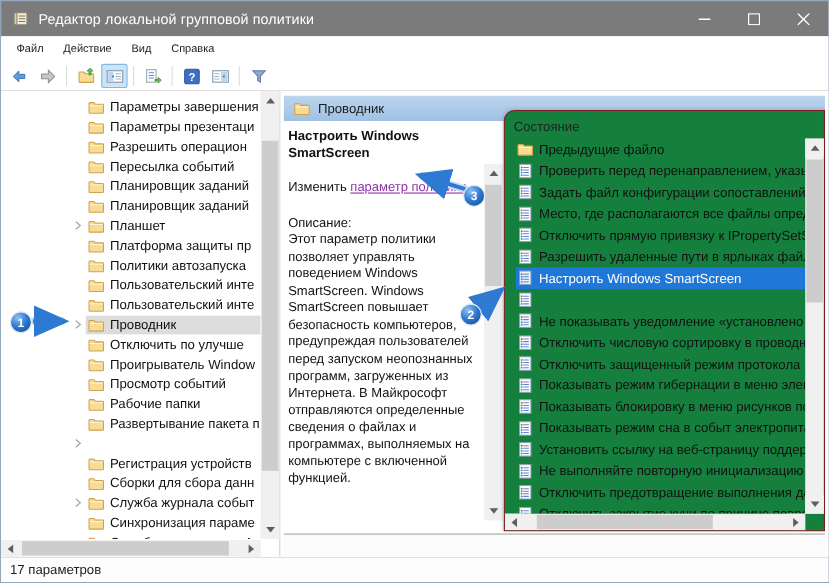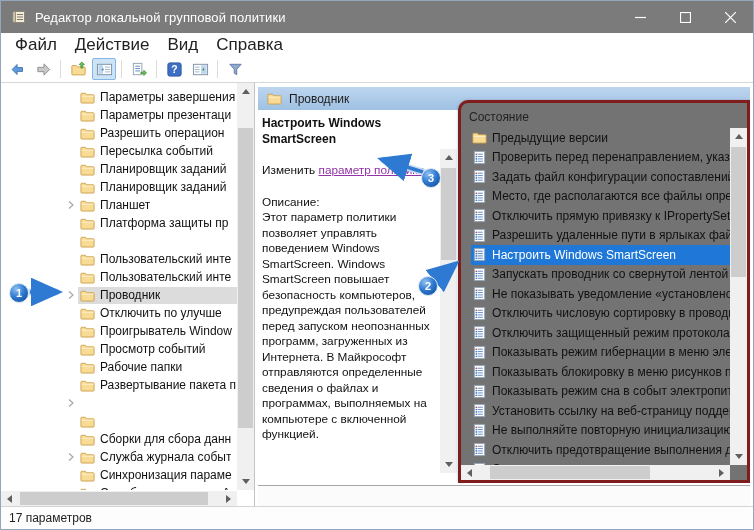--- a/index.html
+++ b/index.html
@@ -11,21 +11,21 @@
   
   .titlebar { height:32px; background:#7b7b7b; display:flex; align-items:center; color:#fff; flex:0 0 auto; }
   .titlebar .app-icon { width:16px; height:16px; margin:0 8px 0 10px; flex:0 0 auto; }
   .titlebar .title { font-size:13px; letter-spacing:.1px; }
   .titlebar .spacer { flex:1; }
   .cap-btn { width:45px; height:32px; display:flex; align-items:center; justify-content:center; }
   .cap-btn svg { display:block; }
 
   
   .menubar { height:23px; background:#fff; display:flex; align-items:center; padding-left:5px; flex:0 0 auto; }
-  .menu-item { padding:3px 9px; font-size:17px; color:#222; }
+  .menu-item { padding:3px 9px; font-size:10px; color:#222; }
 
   
   .toolbar { height:27px; background:#fff; border-bottom:1px solid #d7d7d7; display:flex; align-items:center; padding-left:4px; gap:2px; flex:0 0 auto; }
   .tb-btn { width:24px; height:22px; display:flex; align-items:center; justify-content:center; border:1px solid transparent; border-radius:2px; }
   .tb-btn.active { background:#cde4f7; border-color:#84b6e6; }
   .tb-sep { width:1px; height:18px; background:#dcdcdc; margin:0 3px; }
 
   
   .main { flex:1 1 auto; display:flex; position:relative; background:#fff; min-height:0; }
 
@@ -64,21 +64,21 @@
   .pane-header .hdr-title { font-size:12px; color:#1c1c1c; }
 
   .desc { position:absolute; left:7px; top:33px; width:176px; bottom:40px; overflow:hidden; font-size:11.8px; line-height:15.5px; z-index:1; }
   .desc .d-title { font-weight:bold; font-size:12px; margin-bottom:16px; }
   .desc .d-edit { margin-bottom:16px; }
   .desc .d-link { color:#9333a8; text-decoration:underline; }
   .desc .d-sect { margin-bottom:15px; }
 
   .desc-sb { position:absolute; left:185px; top:66px; height:324px; z-index:1; }
 
-  .list-panel { position:absolute; left:203px; right:3px; top:17px; bottom:23px; background:#737373; border:3px solid #7f1d1d; border-radius:10px 0 0 0; box-shadow:-1px -1px 2px rgba(120,140,160,.25); z-index:2; display:flex; flex-direction:column; overflow:hidden; }
+  .list-panel { position:absolute; left:203px; right:3px; top:17px; bottom:23px; background:#15803d; border:1px solid #7f1d1d; border-radius:10px 0 0 0; box-shadow:-1px -1px 2px rgba(120,140,160,.25); z-index:2; display:flex; flex-direction:column; overflow:hidden; }
   .col-header { height:25px; display:flex; align-items:end; padding:0 0 4px 8px; font-size:12px; color:#222; flex:0 0 auto; }
   .list-body { flex:1; display:flex; min-height:0; }
   .list-rows { flex:1; overflow:hidden; padding-left:10px; min-width:0; }
   .lrow { height:19.5px; display:flex; align-items:center; gap:5px; padding-left:1px; white-space:nowrap; overflow:hidden; }
   .lrow.selected { background:#1f78d7; color:#fff; }
   .lrow.selected .ic16 { opacity:.92; }
   .list-sb-v { flex:0 0 auto; }
   .list-sb-h { flex:0 0 auto; margin-right:17px; }
 
   .tabs-row { position:absolute; left:3px; right:3px; bottom:0; height:21px; border-top:1px solid #a6a6a6; background:#fbfbfb; display:flex; padding-left:3px; z-index:3; }
@@ -372,20 +372,21 @@
           <div class="trow">
             <span class="exp">
               <svg class="ic12">
                 <use href="#i-chev"></use>
               </svg>
             </span>
             <span class="trow-body">
               <svg class="ic16">
                 <use href="#i-folder"></use>
               </svg>
+              <span class="lbl">Политики автозапуска</span>
             </span>
           </div>
 
           <div class="trow">
             <span class="exp">
               <svg class="ic12">
                 <use href="#i-chev"></use>
               </svg>
             </span>
             <span class="trow-body">
@@ -505,20 +506,21 @@
           <div class="trow">
             <span class="exp">
               <svg class="ic12">
                 <use href="#i-chev"></use>
               </svg>
             </span>
             <span class="trow-body">
               <svg class="ic16">
                 <use href="#i-folder"></use>
               </svg>
+              <span class="lbl">Регистрация устройств</span>
             </span>
           </div>
 
           <div class="trow">
             <span class="exp">
               <svg class="ic12">
                 <use href="#i-chev"></use>
               </svg>
             </span>
             <span class="trow-body">
@@ -630,21 +632,21 @@
 
       <div class="list-panel">
         <div class="col-header">Состояние</div>
         <div class="list-body">
           <div class="list-rows">
 
               <div class="lrow">
                 <svg class="ic16">
                   <use href="#i-folder"></use>
                 </svg>
-                <span class="lbl">Предыдущие версии</span>
+                <span class="lbl">Предыдущие файло</span>
               </div>
 
               <div class="lrow">
                 <svg class="ic16">
                   <use href="#i-setting"></use>
                 </svg>
                 <span class="lbl">Проверить перед перенаправлением, указыв</span>
               </div>
 
               <div class="lrow">
@@ -679,21 +681,20 @@
                 <svg class="ic16">
                   <use href="#i-setting"></use>
                 </svg>
                 <span class="lbl">Настроить Windows SmartScreen</span>
               </div>
 
               <div class="lrow">
                 <svg class="ic16">
                   <use href="#i-setting"></use>
                 </svg>
-                <span class="lbl">Запускать проводник со свернутой лентой</span>
               </div>
 
               <div class="lrow">
                 <svg class="ic16">
                   <use href="#i-setting"></use>
                 </svg>
                 <span class="lbl">Не показывать уведомление «установлено н</span>
               </div>
 
               <div class="lrow">

